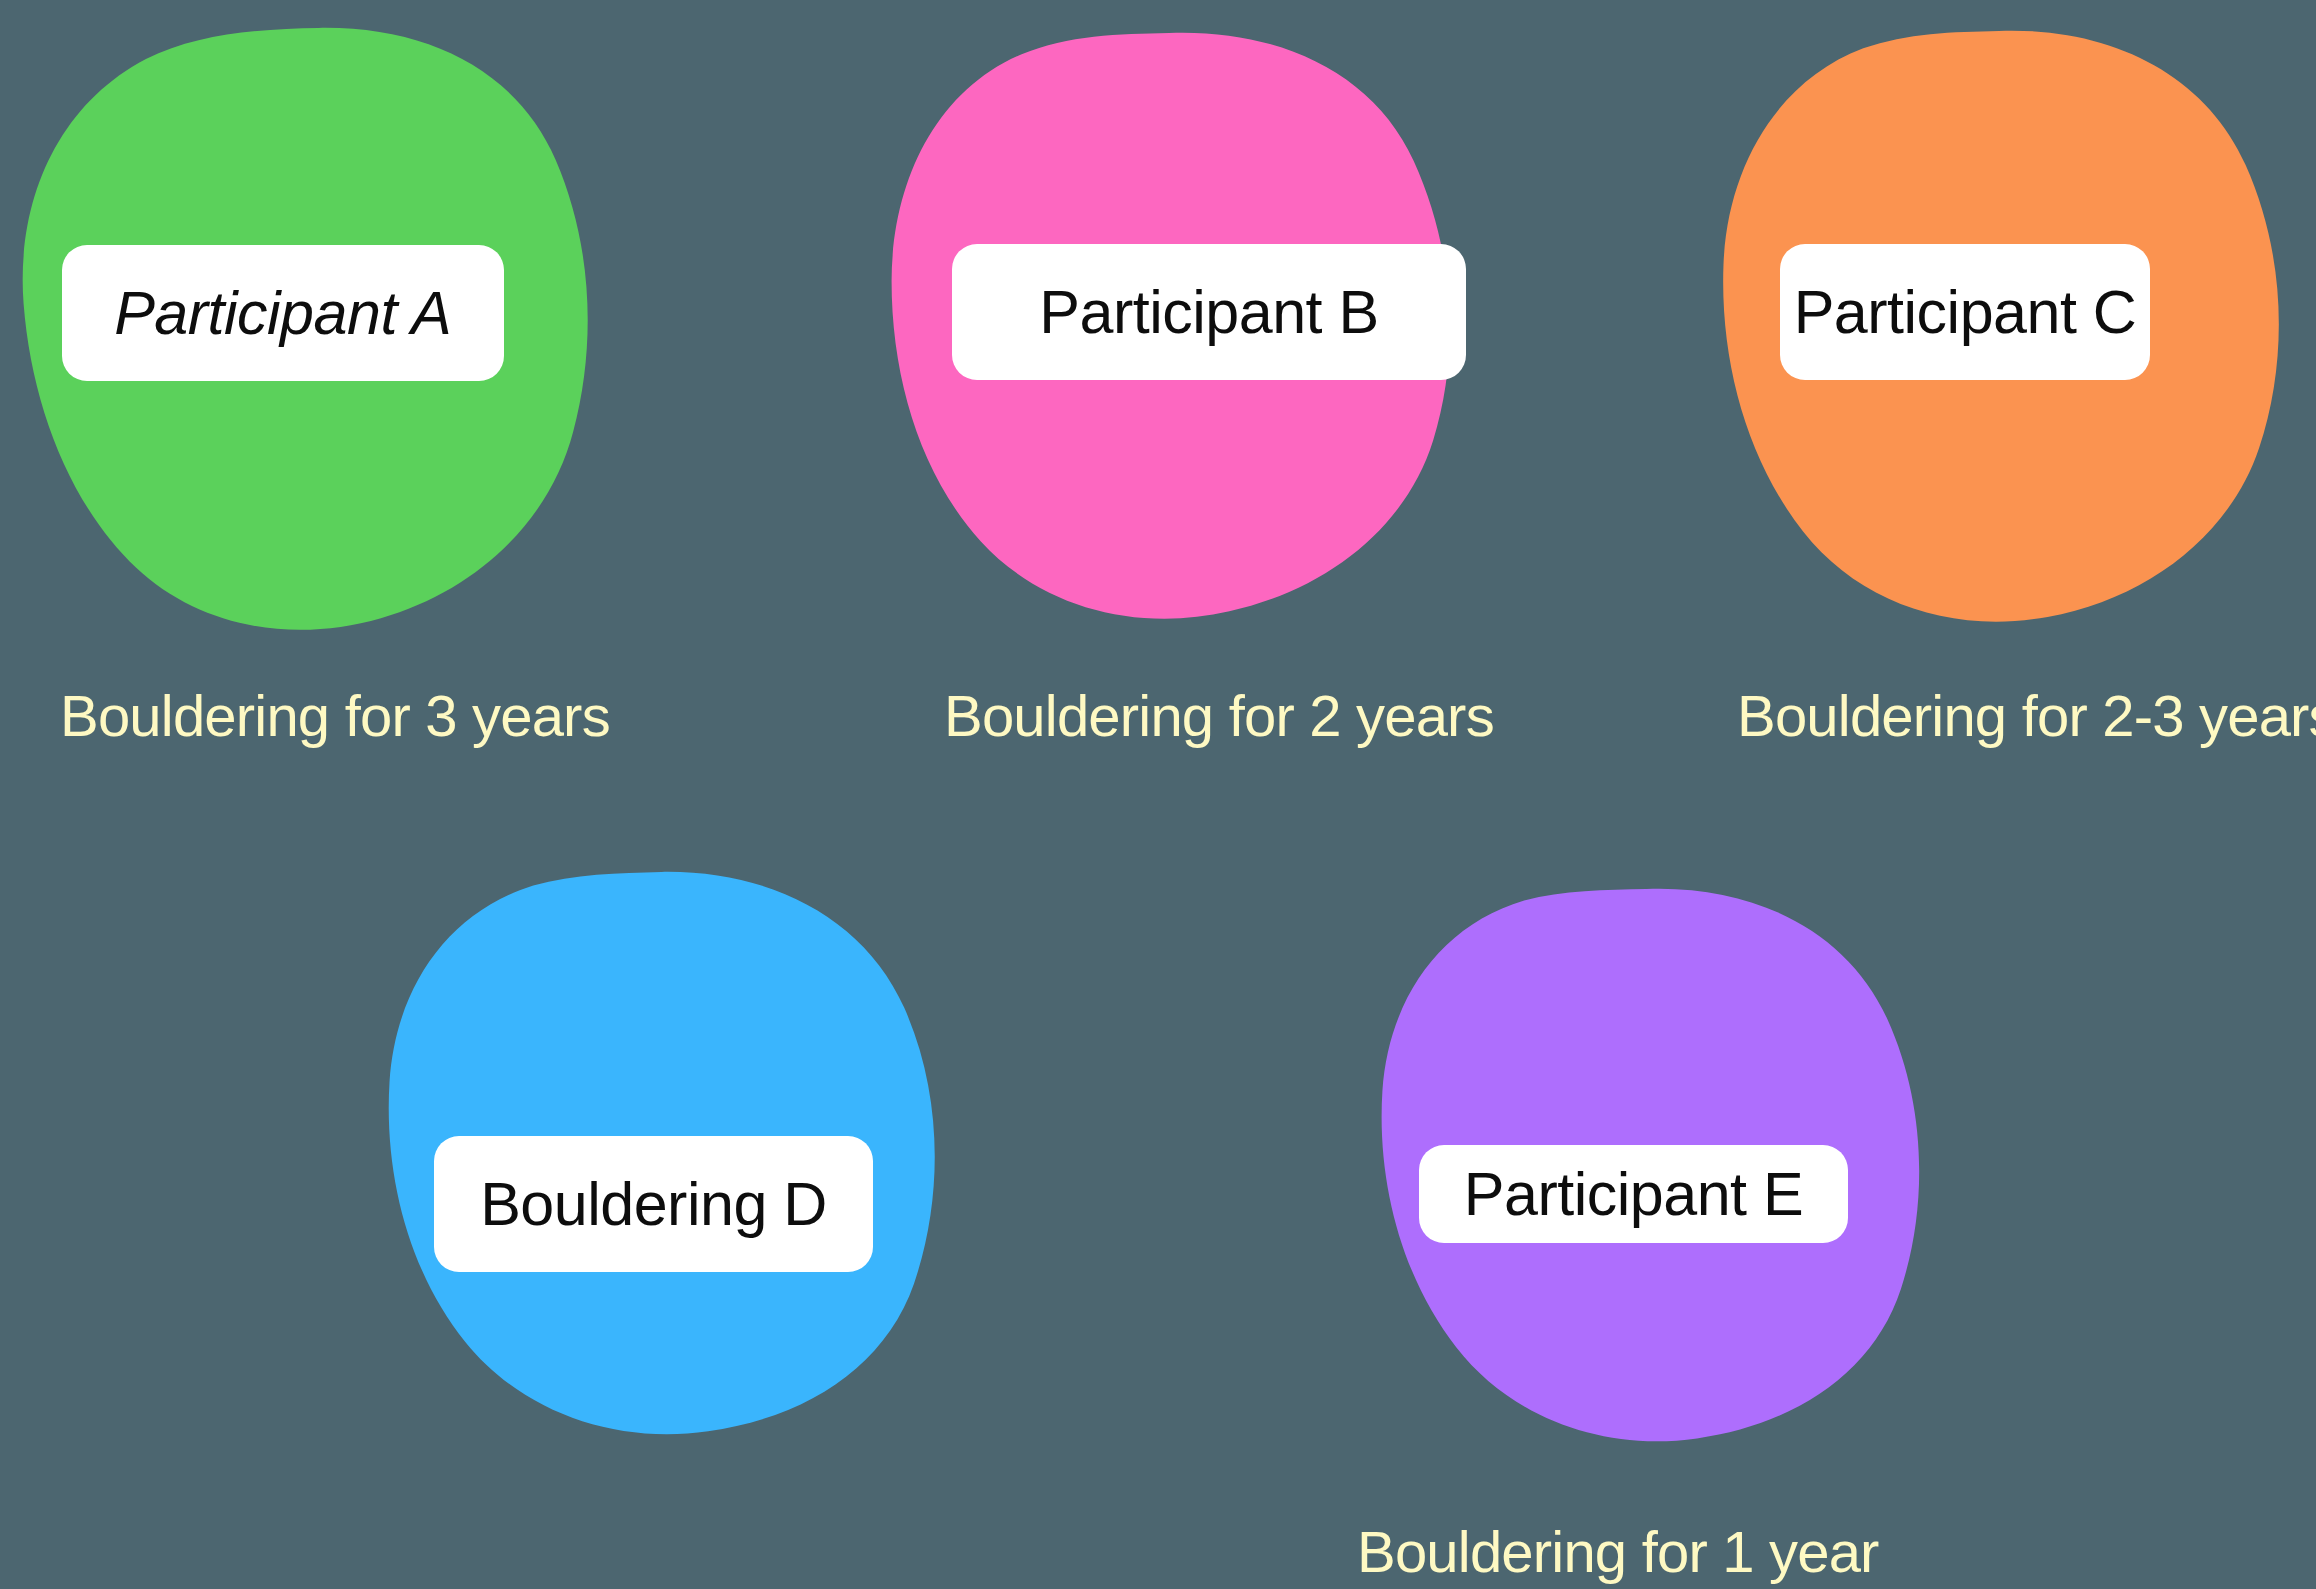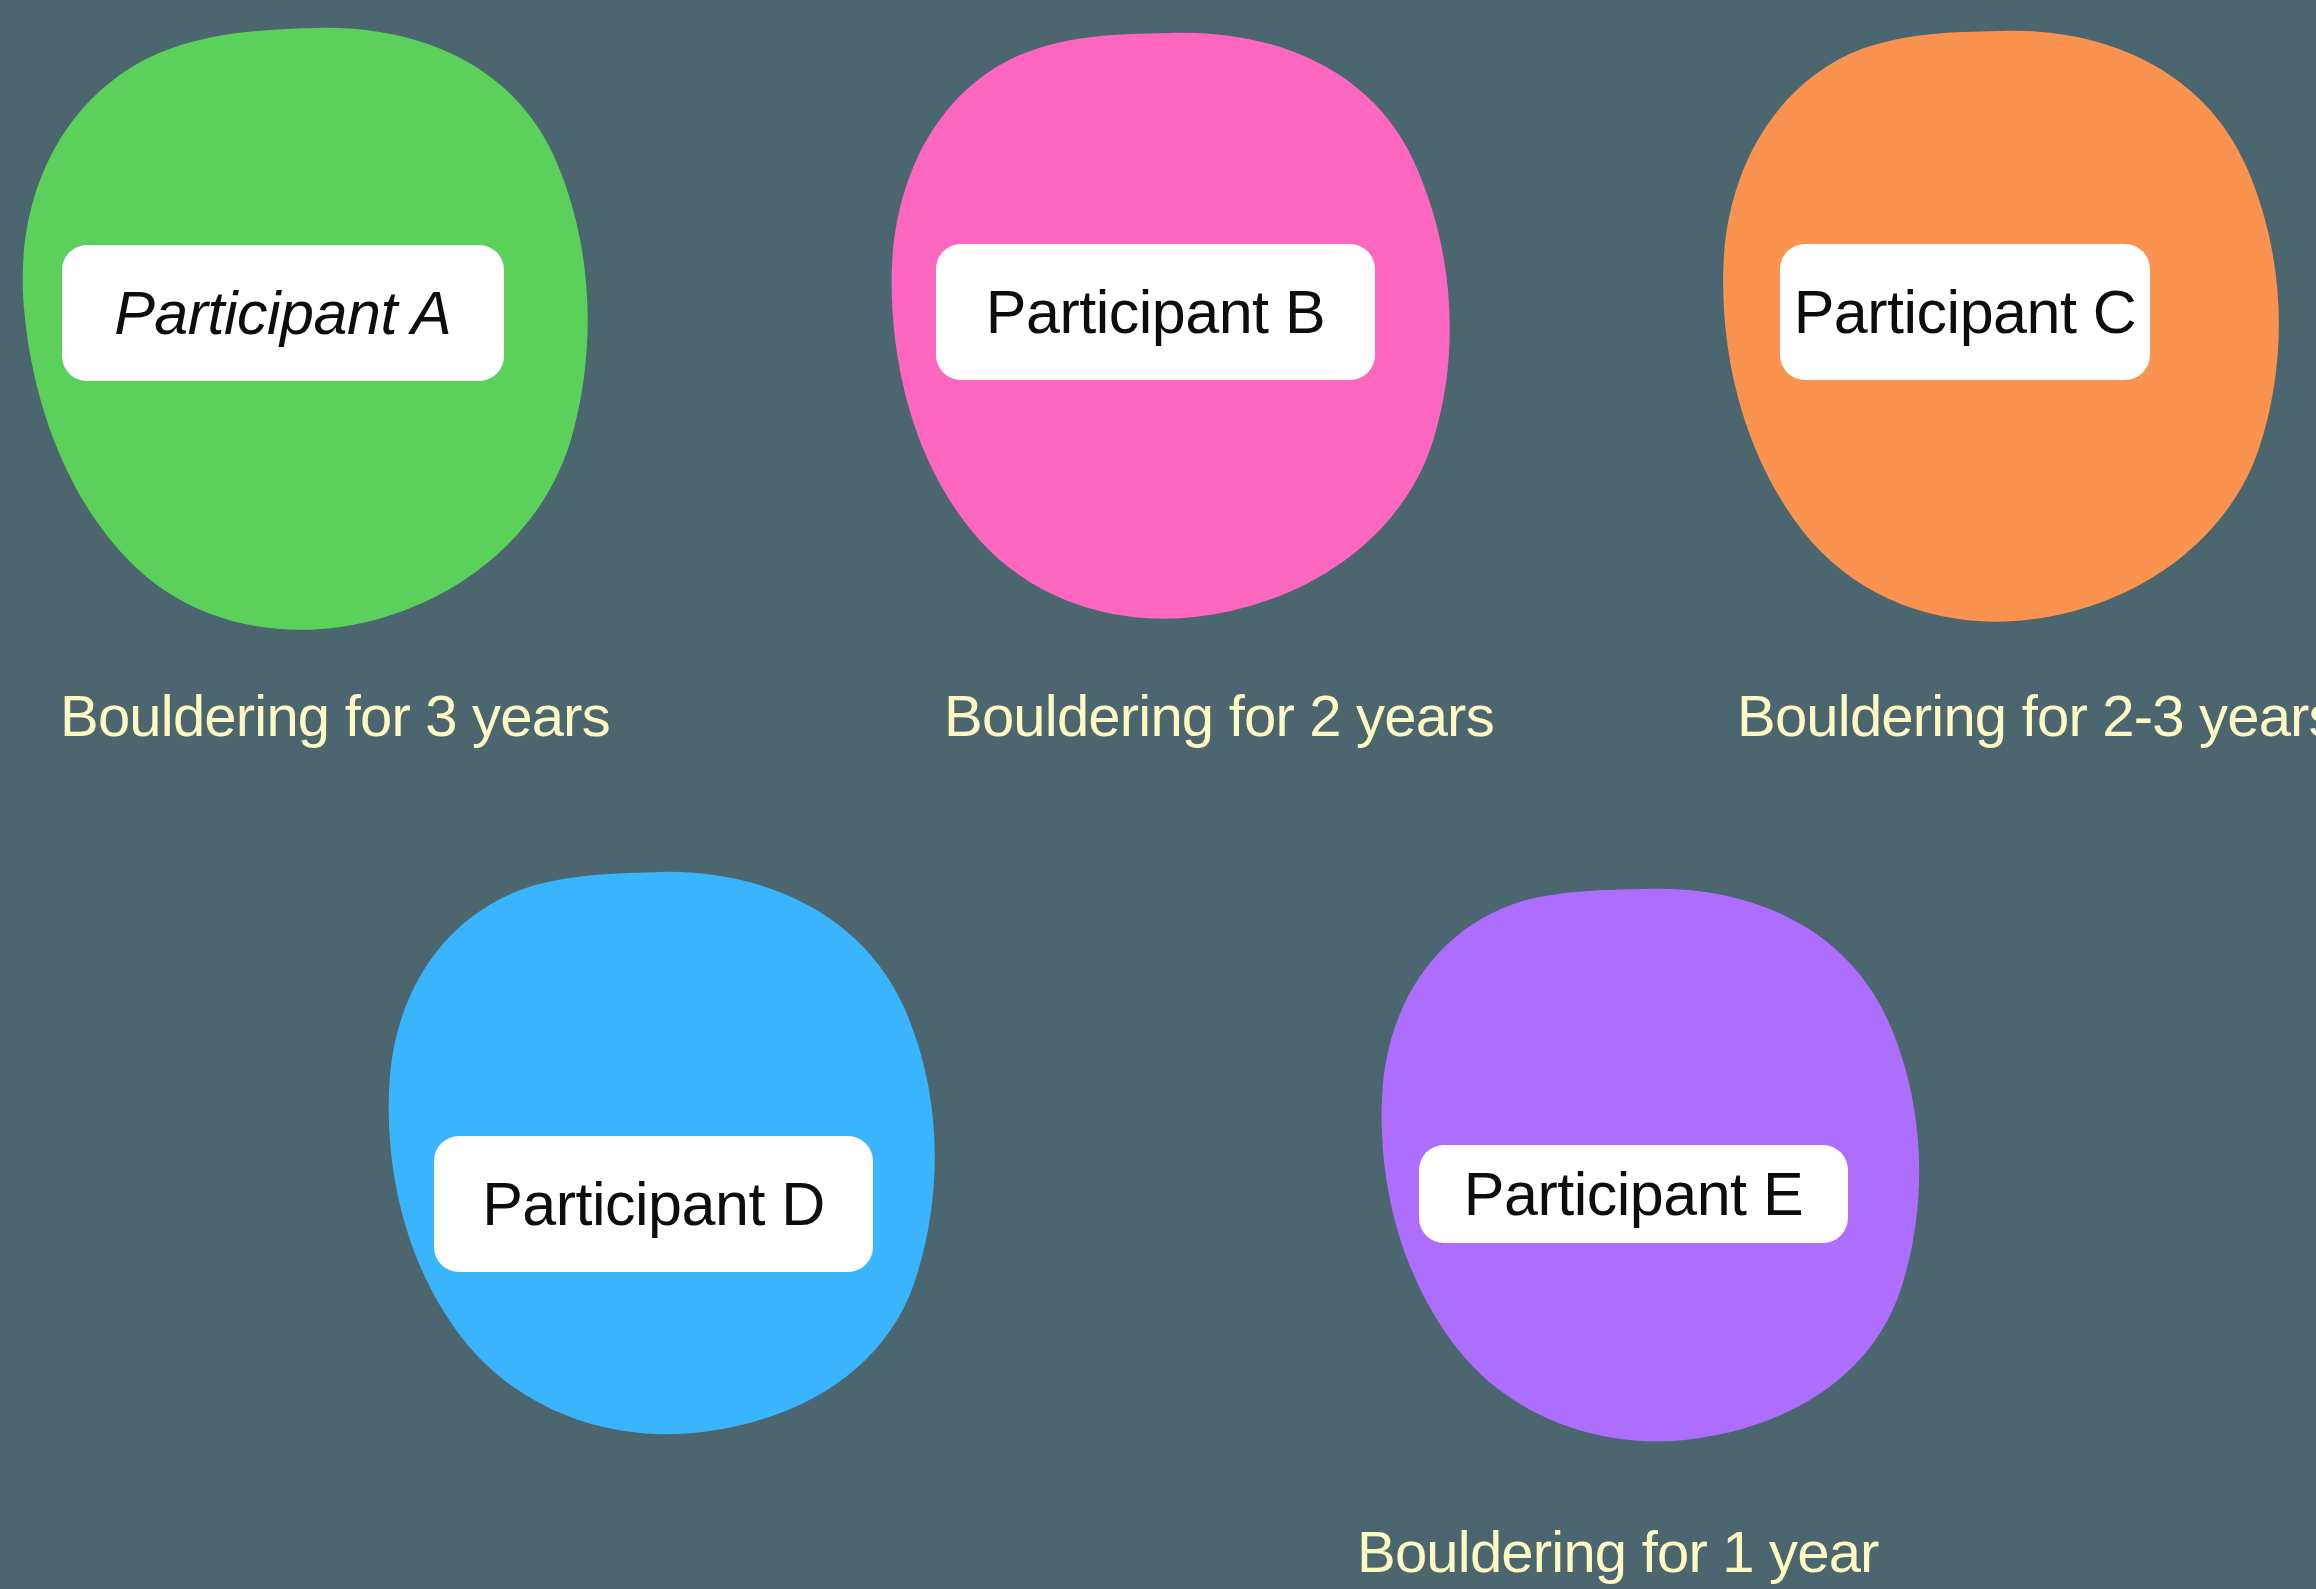--- a/index.html
+++ b/index.html
@@ -101,21 +101,21 @@
         <path d="M300 4
                  C 412 0, 510 44, 552 136
                  C 594 228, 600 334, 572 424
                  C 544 514, 462 578, 362 600
                  C 266 622, 168 596, 106 528
                  C 44 460, 14 360, 14 260
                  C 14 160, 58 64, 148 26
                  C 196 6, 248 5, 300 4 Z" fill="#fd67c0"></path>
       </svg>
     </div>
-    <div class="name-tag" style="left:58px; top:215px; width:439px; height:136px;">
+    <div class="name-tag" style="left:74px; top:215px; width:514px; height:136px;">
       <span class="name-tag-text">Participant B</span>
     </div>
   </div>
   <div class="caption" style="left:910px; top:687px;margin-left:34px;">Bouldering for 2 years</div>
 
   <div class="blob-cell" style="left:1708px; top:27px; width:587px; height:611px;">
     <div class="blob-shape">
       <svg viewBox="0 0 605 630" xmlns="http://www.w3.org/2000/svg" aria-hidden="true">
         <path d="M300 4
                  C 414 0, 512 48, 554 142
@@ -140,21 +140,21 @@
                  C 406 2, 504 50, 546 144
                  C 586 234, 586 340, 556 428
                  C 526 514, 444 566, 344 580
                  C 248 594, 152 560, 94 488
                  C 36 416, 10 316, 16 220
                  C 22 126, 74 46, 164 18
                  C 206 6, 252 5, 296 4 Z" fill="#3ab5fd"></path>
       </svg>
     </div>
     <div class="name-tag" style="left:60px; top:268px; width:439px; height:136px;">
-      <span class="name-tag-text">Participant D</span>
+      <span class="name-tag-text">Bouldering D</span>
     </div>
   </div>
 
   <div class="blob-cell" style="left:1363px; top:885px; width:568px; height:563px;">
     <div class="blob-shape">
       <svg viewBox="0 0 585 580" xmlns="http://www.w3.org/2000/svg" aria-hidden="true">
         <path d="M292 4
                  C 402 0, 498 46, 540 138
                  C 580 226, 582 330, 554 416
                  C 526 502, 444 556, 344 570

